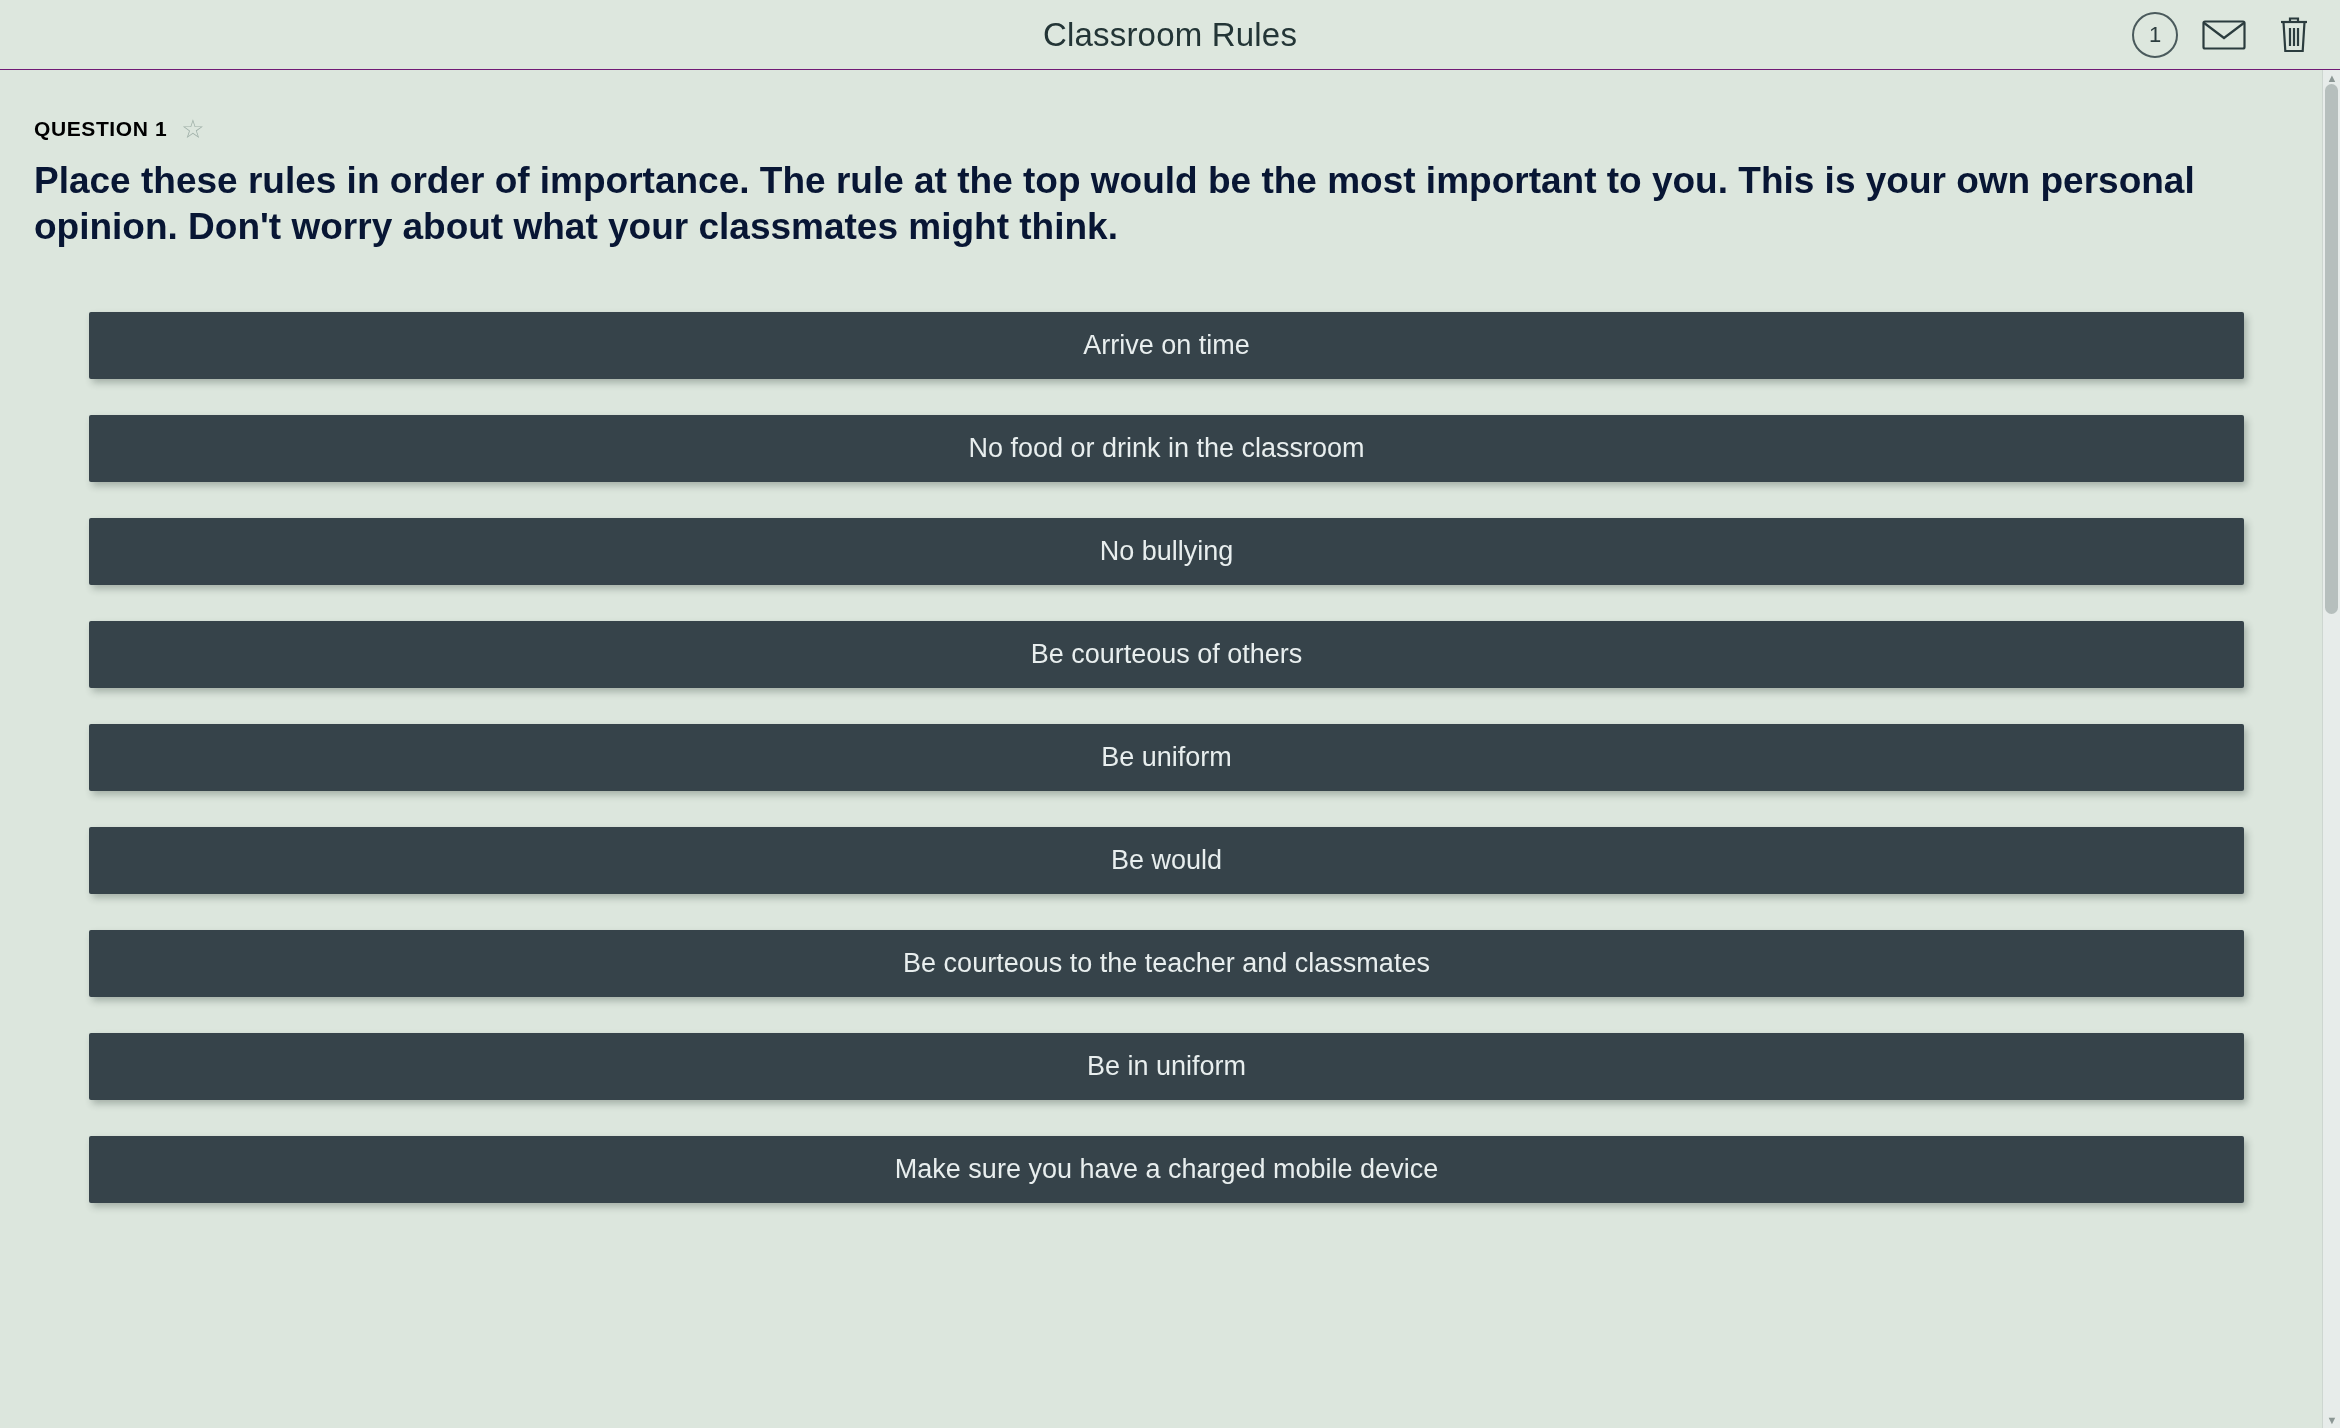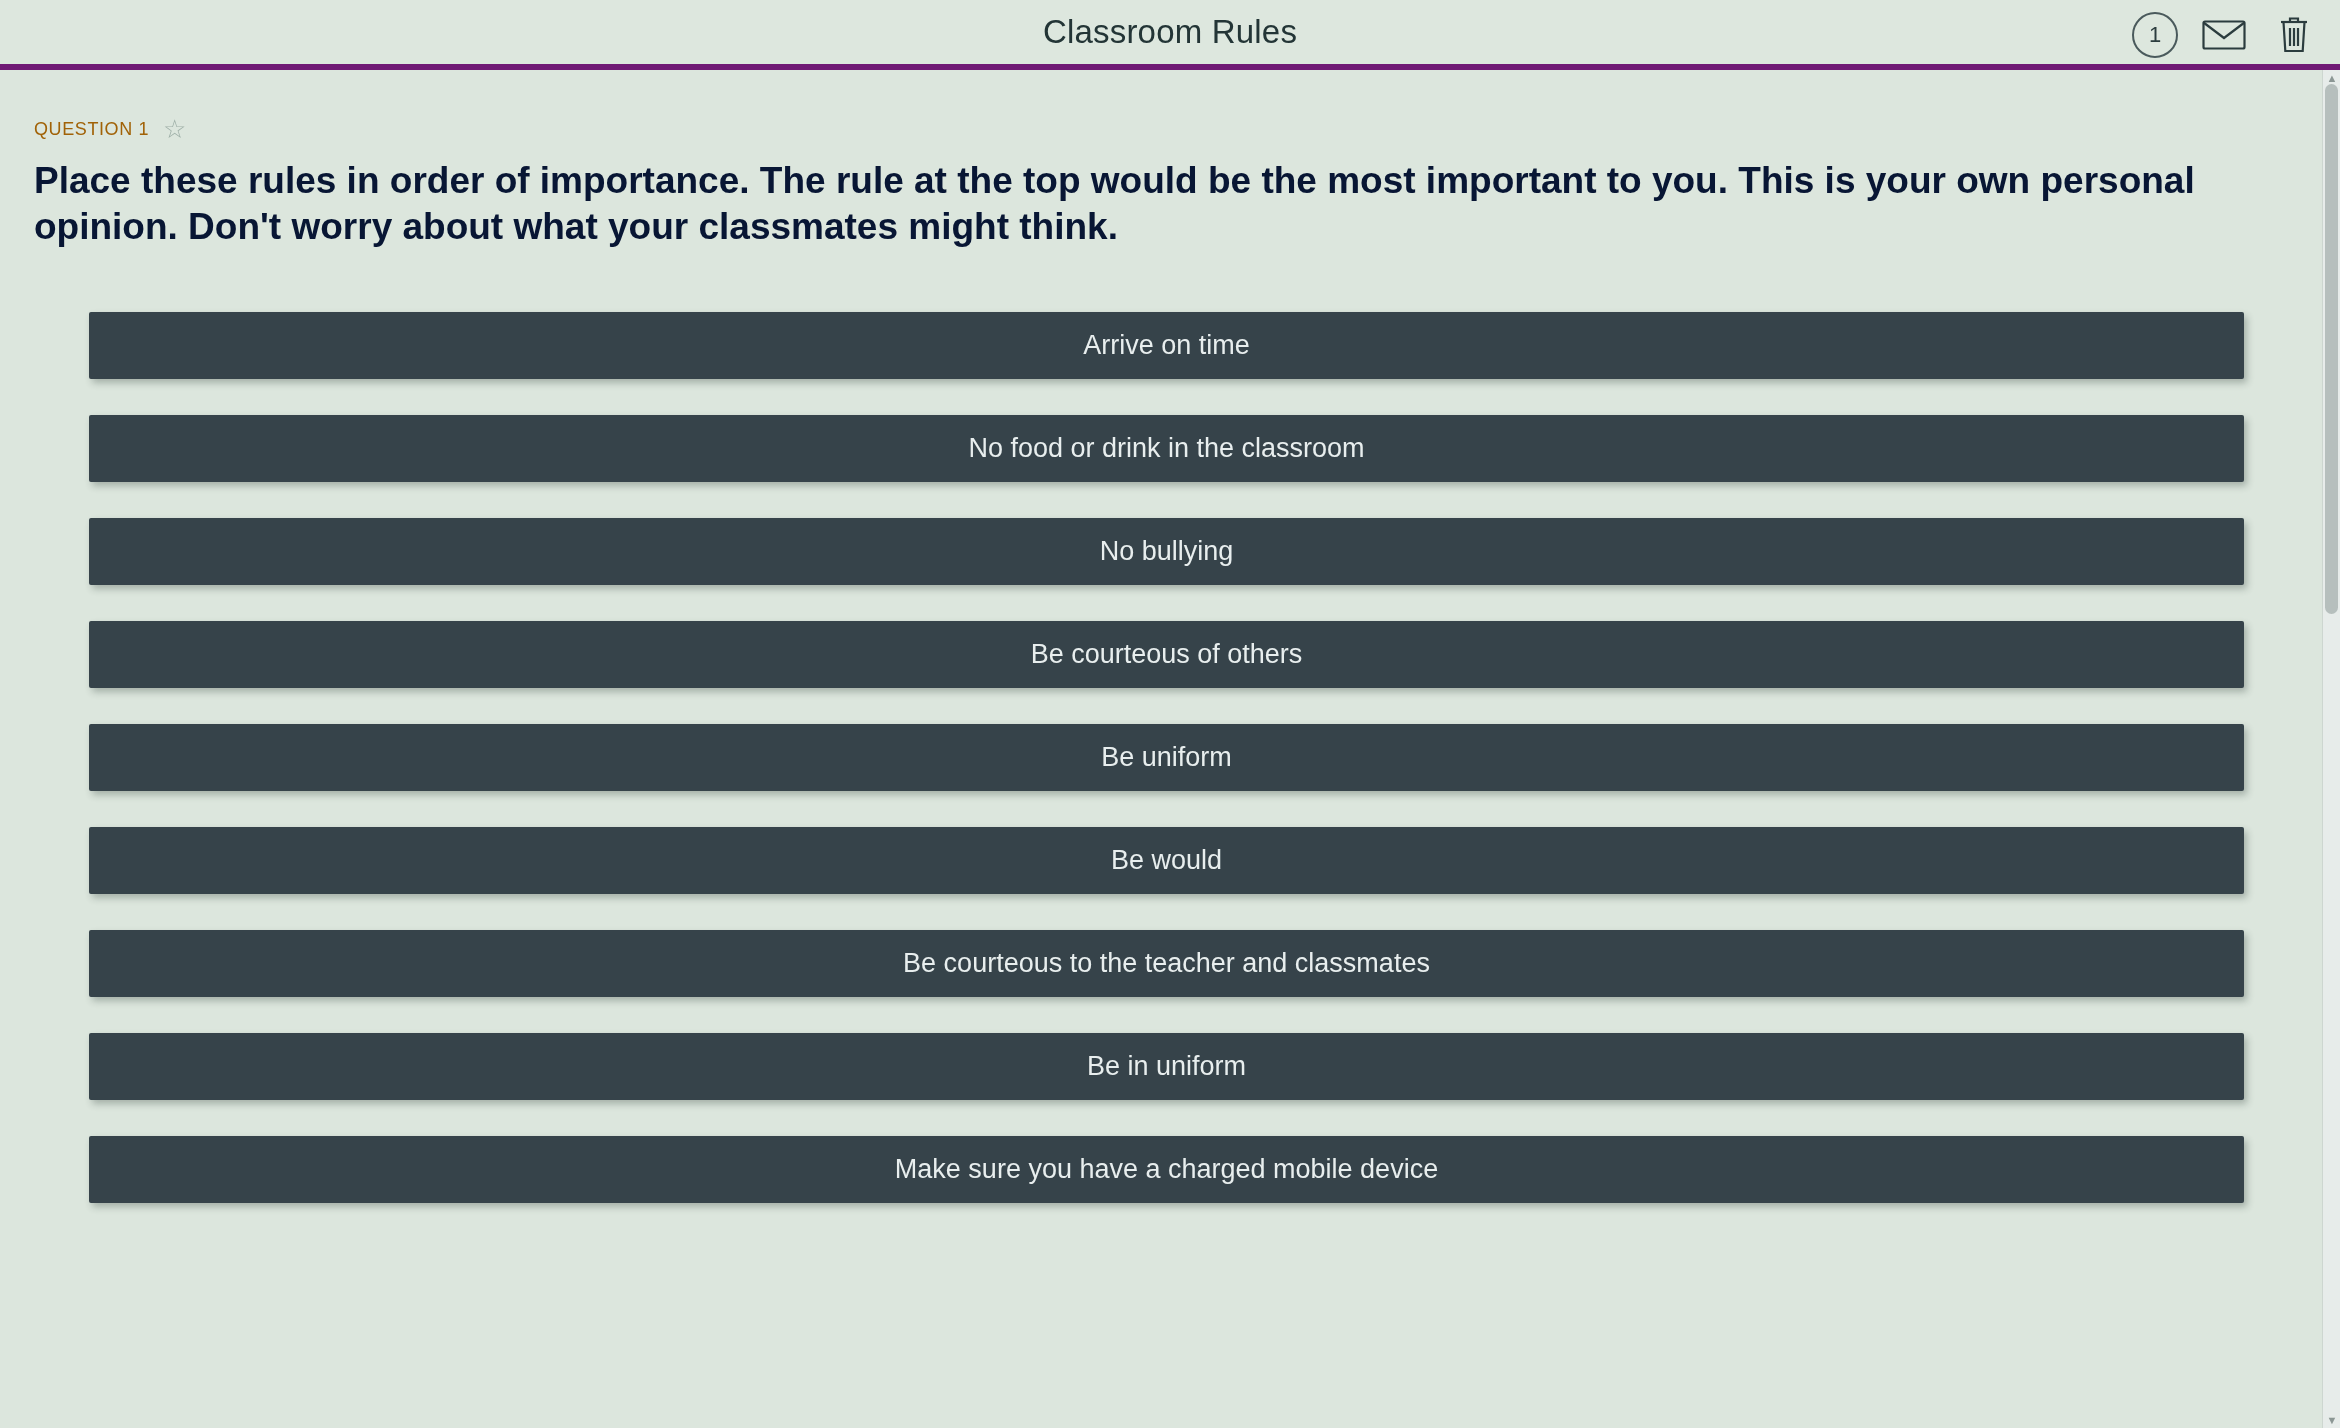--- a/index.html
+++ b/index.html
@@ -20,21 +20,21 @@
     display: flex;
     flex-direction: column;
   }
 
   
   .topbar {
     position: relative;
     height: 70px;
     min-height: 70px;
     background: #dde7de;
-    border-bottom: 6px solid #701a75;
+    border-bottom: 1px solid #701a75;
     display: flex;
     align-items: center;
     justify-content: center;
   }
   .topbar-title {
     font-size: 33px;
     color: #233536;
     font-weight: 400;
     letter-spacing: 0.2px;
   }
@@ -81,23 +81,24 @@
     padding: 46px 44px 0 32px;
   }
 
   .qmeta {
     display: flex;
     align-items: center;
     gap: 14px;
     margin-left: 2px;
   }
   .qlabel {
-    font-size: 18px;
+    font-size: 21px;
     letter-spacing: 0.6px;
-    color: #a16207;
+    color: #000000;
+    font-weight: bold;
   }
   .star {
     color: #9fb0a8;
     font-size: 26px;
     line-height: 1;
   }
 
   .qtext {
     margin: 16px 0 0 2px;
     font-size: 37px;

